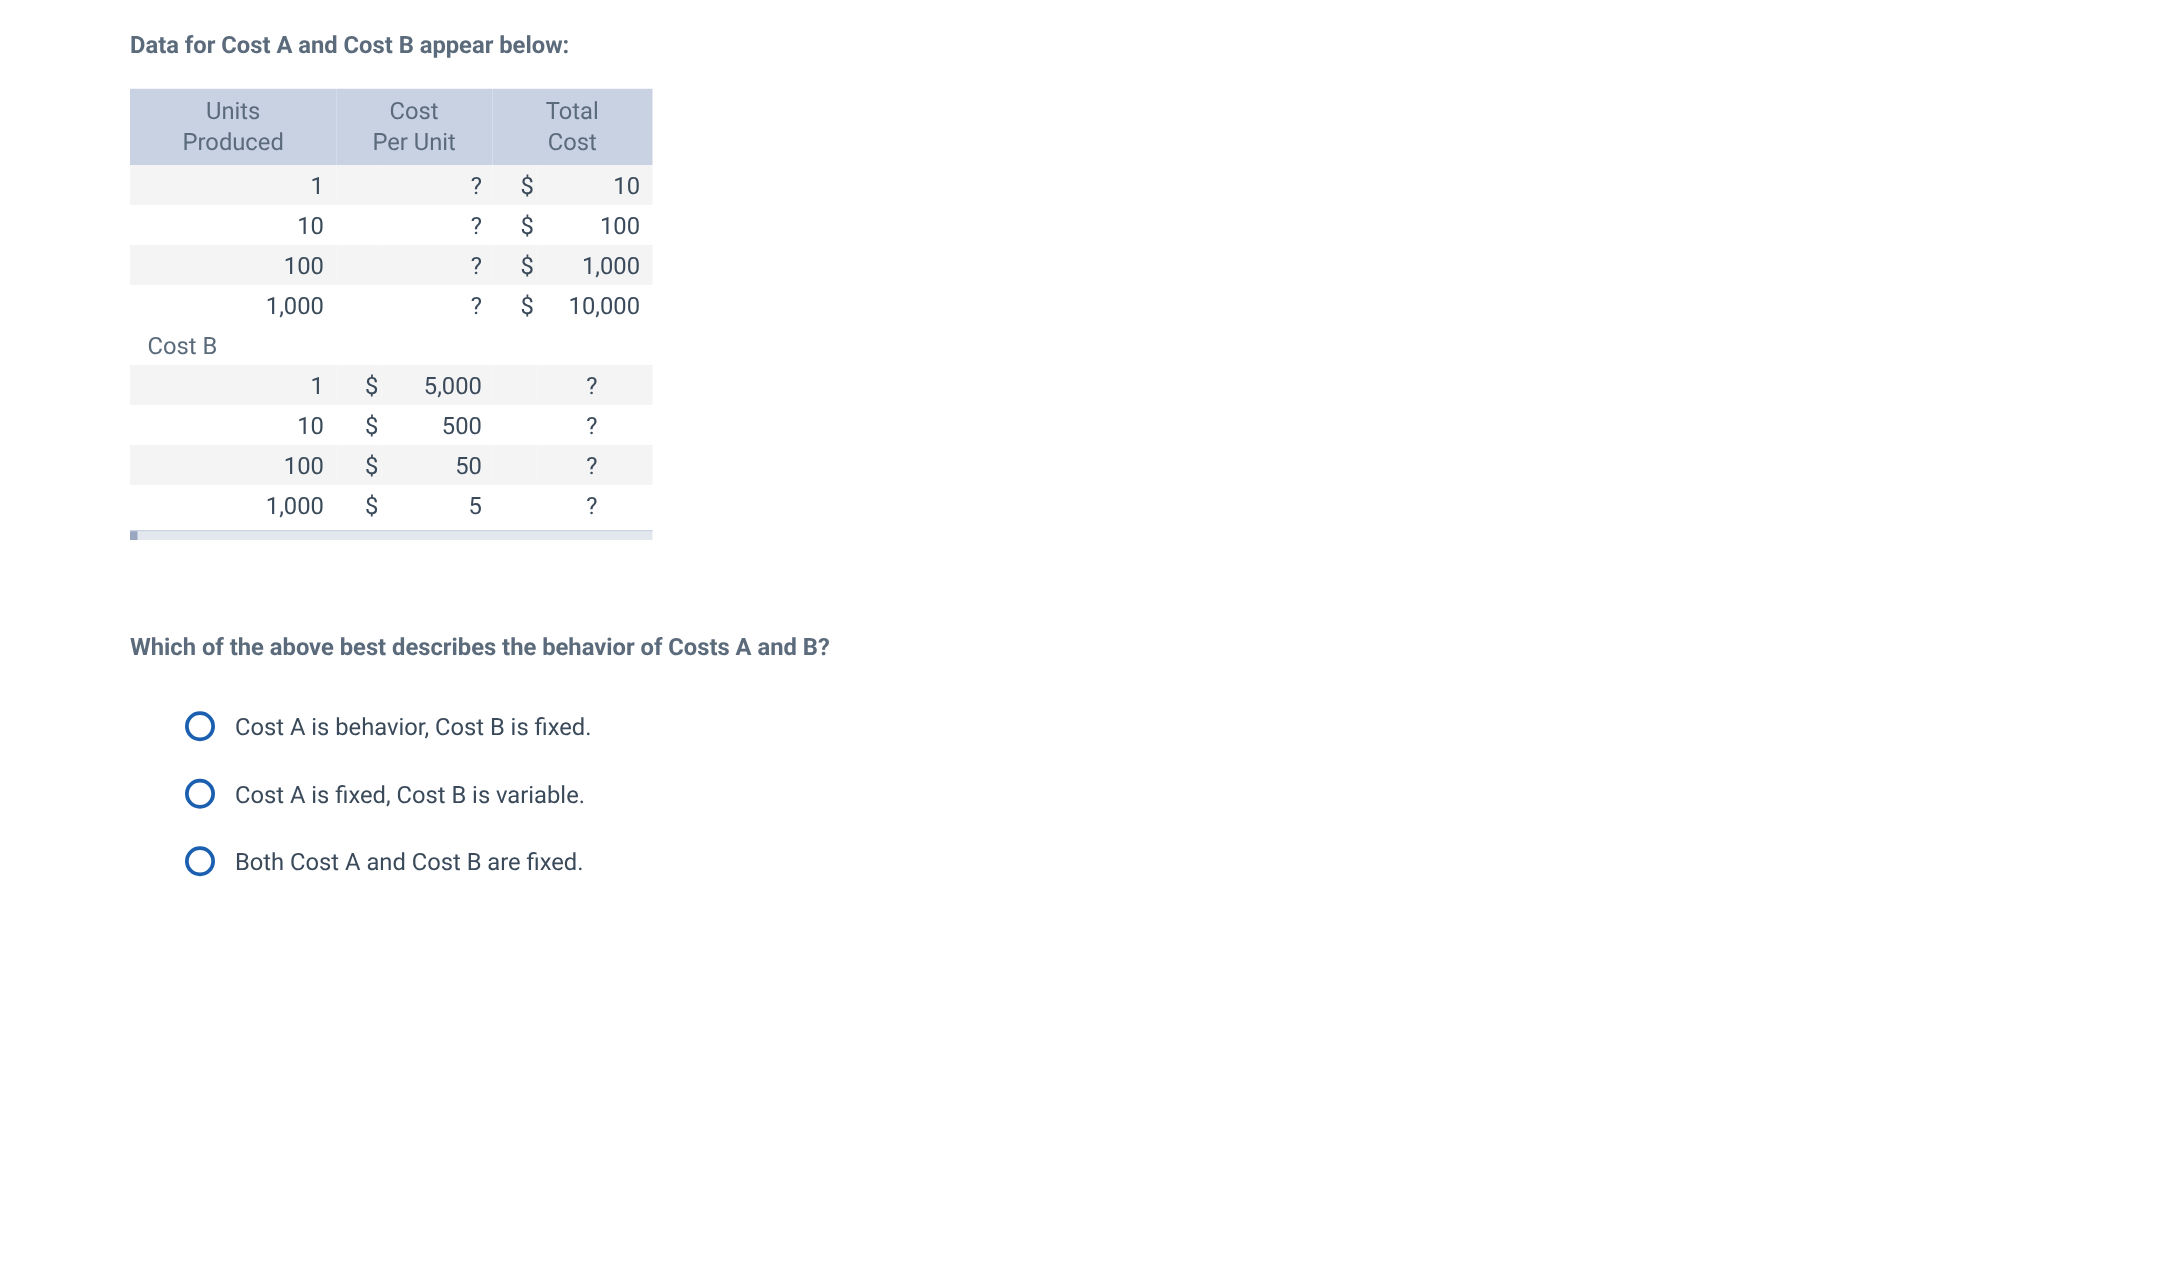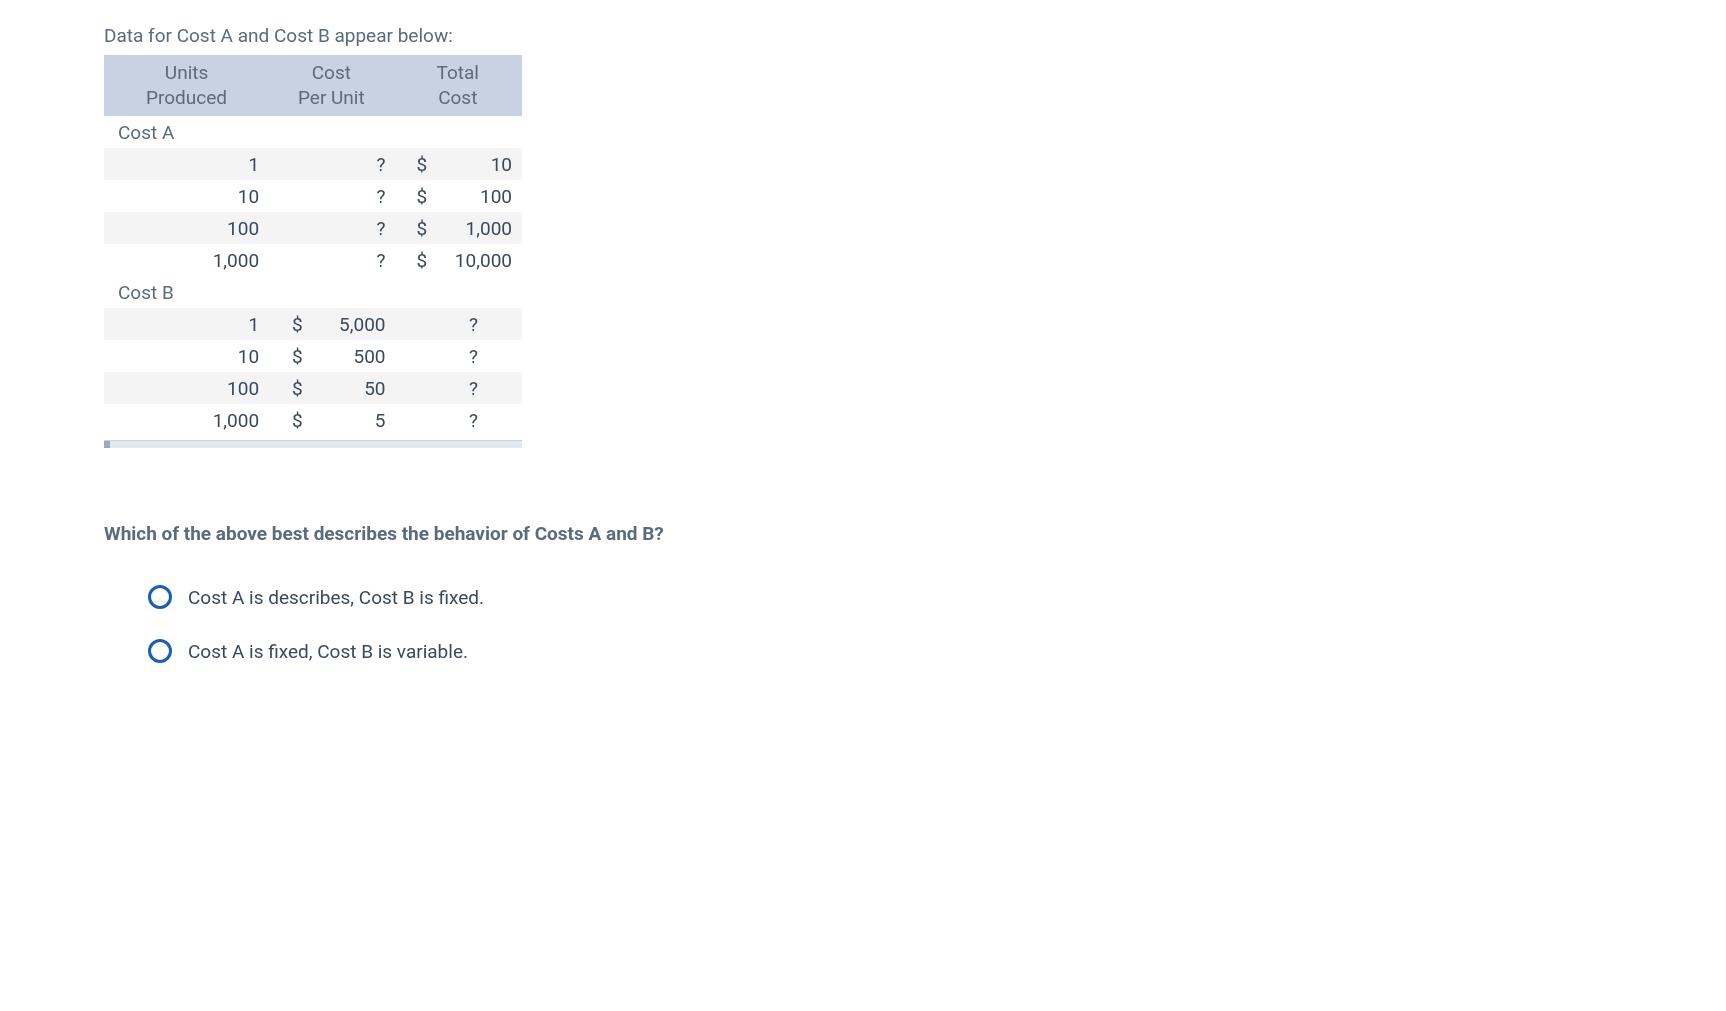--- a/index.html
+++ b/index.html
@@ -4,21 +4,21 @@
 <style>
   * { box-sizing: border-box; margin: 0; padding: 0; }
   body {
     font-family: -apple-system, BlinkMacSystemFont, "Segoe UI", Roboto, "Helvetica Neue", Arial, sans-serif;
     font-size: 19px;
     color: #3a4a5a;
     background: #fff;
     padding: 24px 0 0 104px;
     width: 1726px;
   }
-  .intro { margin-bottom: 8px; color: #5b6b7b; font-weight: 400; }
+  .intro { margin-bottom: 24px; color: #5b6b7b; font-weight: 700; }
   .table-wrap { width: 418px; }
   table { border-collapse: collapse; width: 100%; }
   thead th {
     background: #c9d2e3;
     color: #5b6b7b;
     font-weight: 400;
     text-align: center;
     padding: 6px 4px;
     line-height: 1.3;
     margin-top: 24px;
@@ -73,23 +73,20 @@
 <div class="table-wrap">
   <table>
     <thead>
       <tr>
         <th><span>Units<br>Produced</span></th>
         <th colspan="2"><span>Cost<br>Per Unit</span></th>
         <th colspan="2"><span>Total<br>Cost</span></th>
       </tr>
     </thead>
     <tbody>
-      <tr class="section">
-          <td colspan="5">Cost A</td>
-        </tr>
       <tr class="data alt">
           <td class="c-units">1</td>
           <td class="c-sym"></td>
           <td class="c-val">?</td>
           <td class="c-sym2">$</td>
           <td class="c-tot">10</td>
         </tr>
       <tr class="data plain">
           <td class="c-units">10</td>
           <td class="c-sym"></td>
@@ -146,19 +143,23 @@
     </tbody>
   </table>
   <div class="scroll-hint"></div>
 </div>
 
 <p class="question">Which of the above best describes the behavior of Costs A and B?</p>
 
 <div class="options">
   <div class="option">
     <span class="radio"></span>
-    <span class="option-label">Cost A is describes, Cost B is fixed.</span>
+    <span class="option-label">Cost A is behavior, Cost B is fixed.</span>
   </div>
   <div class="option">
     <span class="radio"></span>
     <span class="option-label">Cost A is fixed, Cost B is variable.</span>
   </div>
+  <div class="option">
+    <span class="radio"></span>
+    <span class="option-label">Both Cost A and Cost B are fixed.</span>
+  </div>
 </div>
 
 </body></html>

